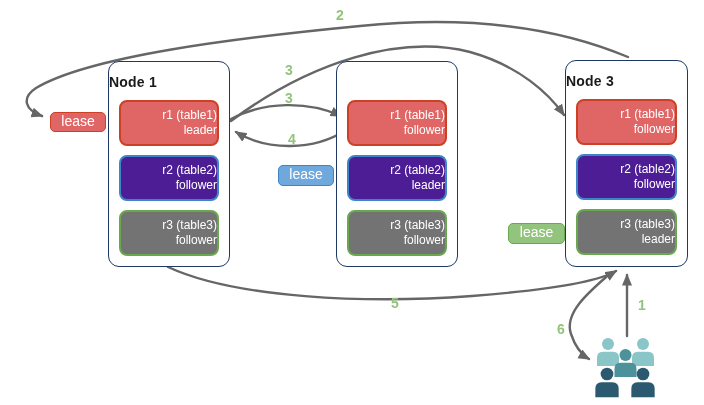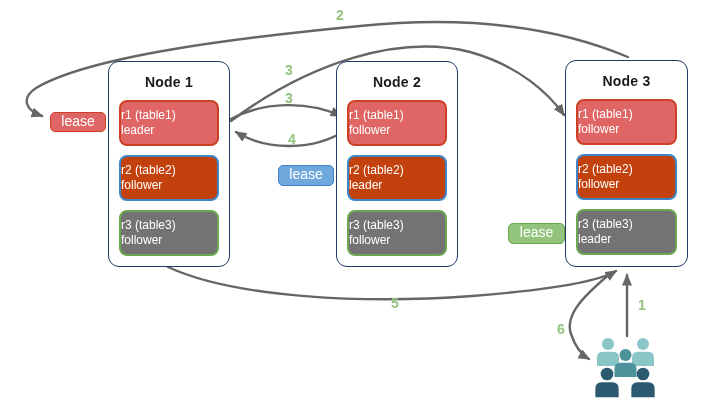--- a/index.html
+++ b/index.html
@@ -1,25 +1,25 @@
 <!DOCTYPE html>
 <html><head>
 <meta charset="utf-8">
 <style>
   html,body{margin:0;padding:0;background:#ffffff;}
   body{font-family:"Liberation Sans", sans-serif;}
   .canvas{position:relative;width:704px;height:405px;background:#ffffff;overflow:hidden;}
   .arrow-layer{position:absolute;left:0;top:0;width:704px;height:405px;pointer-events:none;}
 
   .node{position:absolute;background:#ffffff;border:1.6px solid #1F3864;border-radius:11px;box-sizing:border-box;}
-  .node-title{text-align:center;padding-top:12px;font-size:14px;font-weight:bold;color:#1a1a1a;letter-spacing:.2px;}
+  .node-title{padding-top:12px;font-size:14px;font-weight:bold;color:#1a1a1a;letter-spacing:.2px;}
   .replica{position:absolute;left:10px;right:10px;height:46px;border-radius:8px;border:2px solid;box-sizing:border-box;
-           color:#ffffff;font-size:12px;text-align:left;display:flex;flex-direction:column;justify-content:center;line-height:15px;}
+           color:#ffffff;font-size:12px;text-align:right;display:flex;flex-direction:column;justify-content:center;line-height:15px;}
   .replica.red{background:#E06666;border-color:#CC4125;}
-  .replica.blue{background:#c2410c;border-color:#3D85C6;}
+  .replica.blue{background:#4c1d95;border-color:#3D85C6;}
   .replica.green{background:#737373;border-color:#6AA84F;}
   .r1{top:38px;} .r2{top:93px;} .r3{top:148px;}
 
   .lease{position:absolute;border-radius:5px;border:1.5px solid;box-sizing:border-box;color:#ffffff;
          font-size:14px;text-align:center;line-height:17px;}
   .lease.red{background:#E06666;border-color:#CC4125;}
   .lease.blue{background:#6FA8DC;border-color:#3D85C6;}
   .lease.green{background:#93C47D;border-color:#6AA84F;}
 
   .step{position:absolute;transform:translate(-50%,-50%);color:#93C47D;font-weight:bold;font-size:14px;}
@@ -56,21 +56,20 @@
       <span>r2 (table2)</span>
       <span>follower</span>
     </div>
     <div class="replica green r3">
       <span>r3 (table3)</span>
       <span>follower</span>
     </div>
   </div>
 
   <div class="node" style="left:336px;top:61px;width:122px;height:206px;">
-    <div class="node-title">Node 2</div>
     <div class="replica red r1">
       <span>r1 (table1)</span>
       <span>follower</span>
     </div>
     <div class="replica blue r2">
       <span>r2 (table2)</span>
       <span>leader</span>
     </div>
     <div class="replica green r3">
       <span>r3 (table3)</span>

